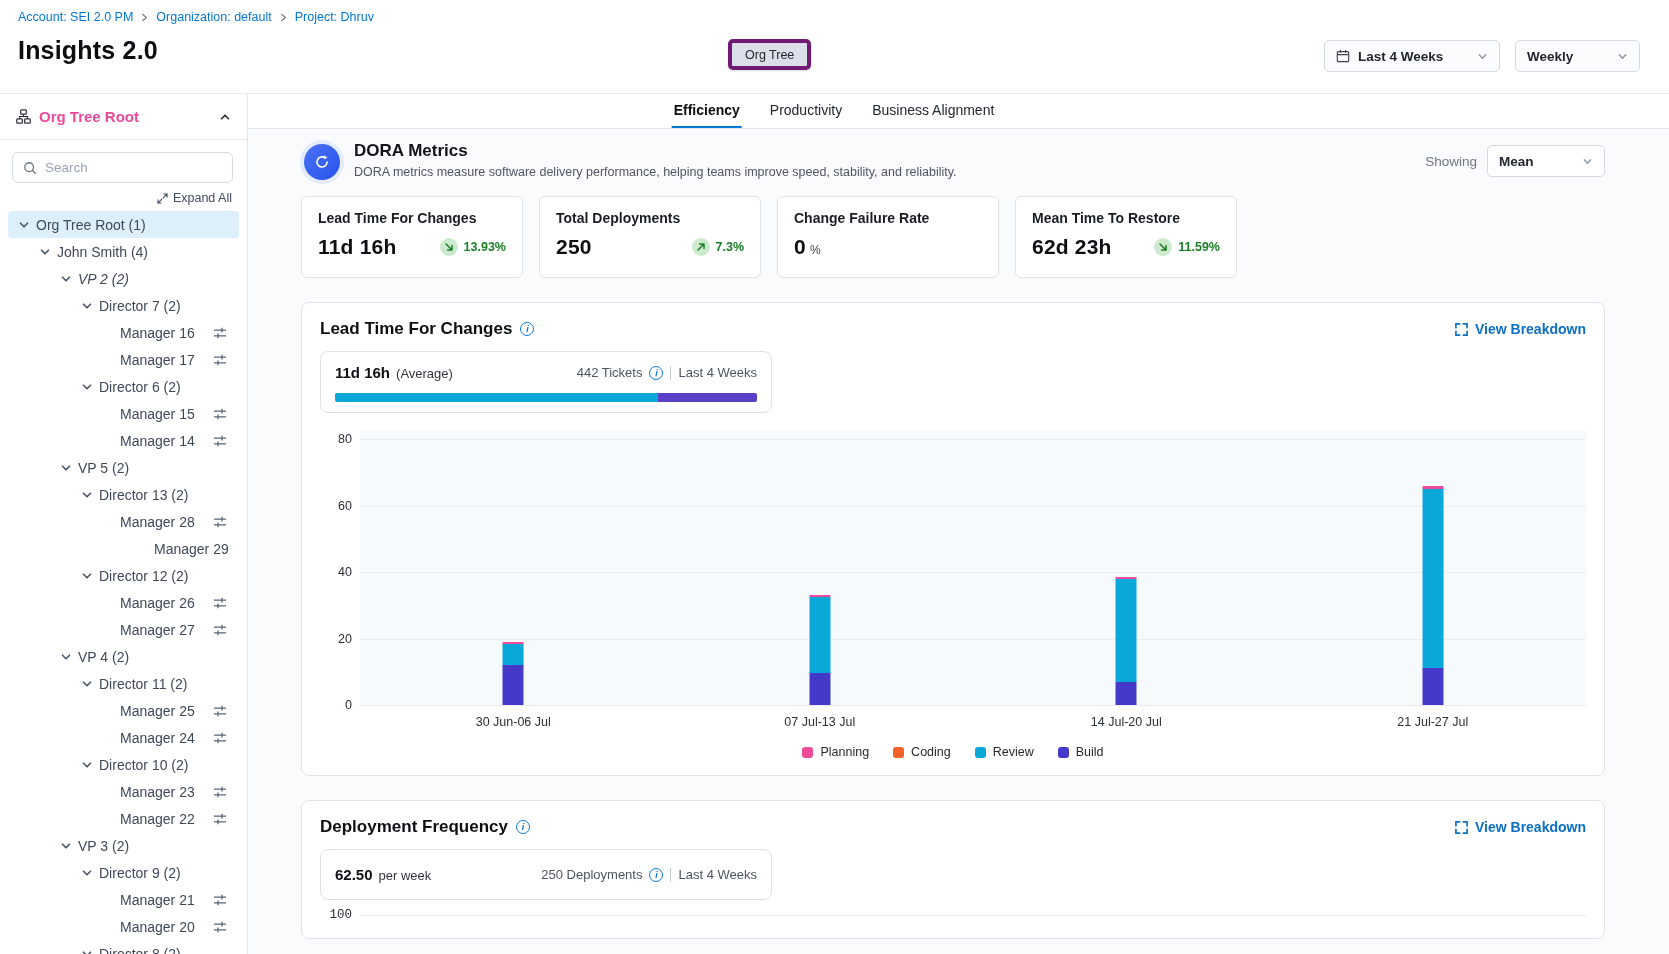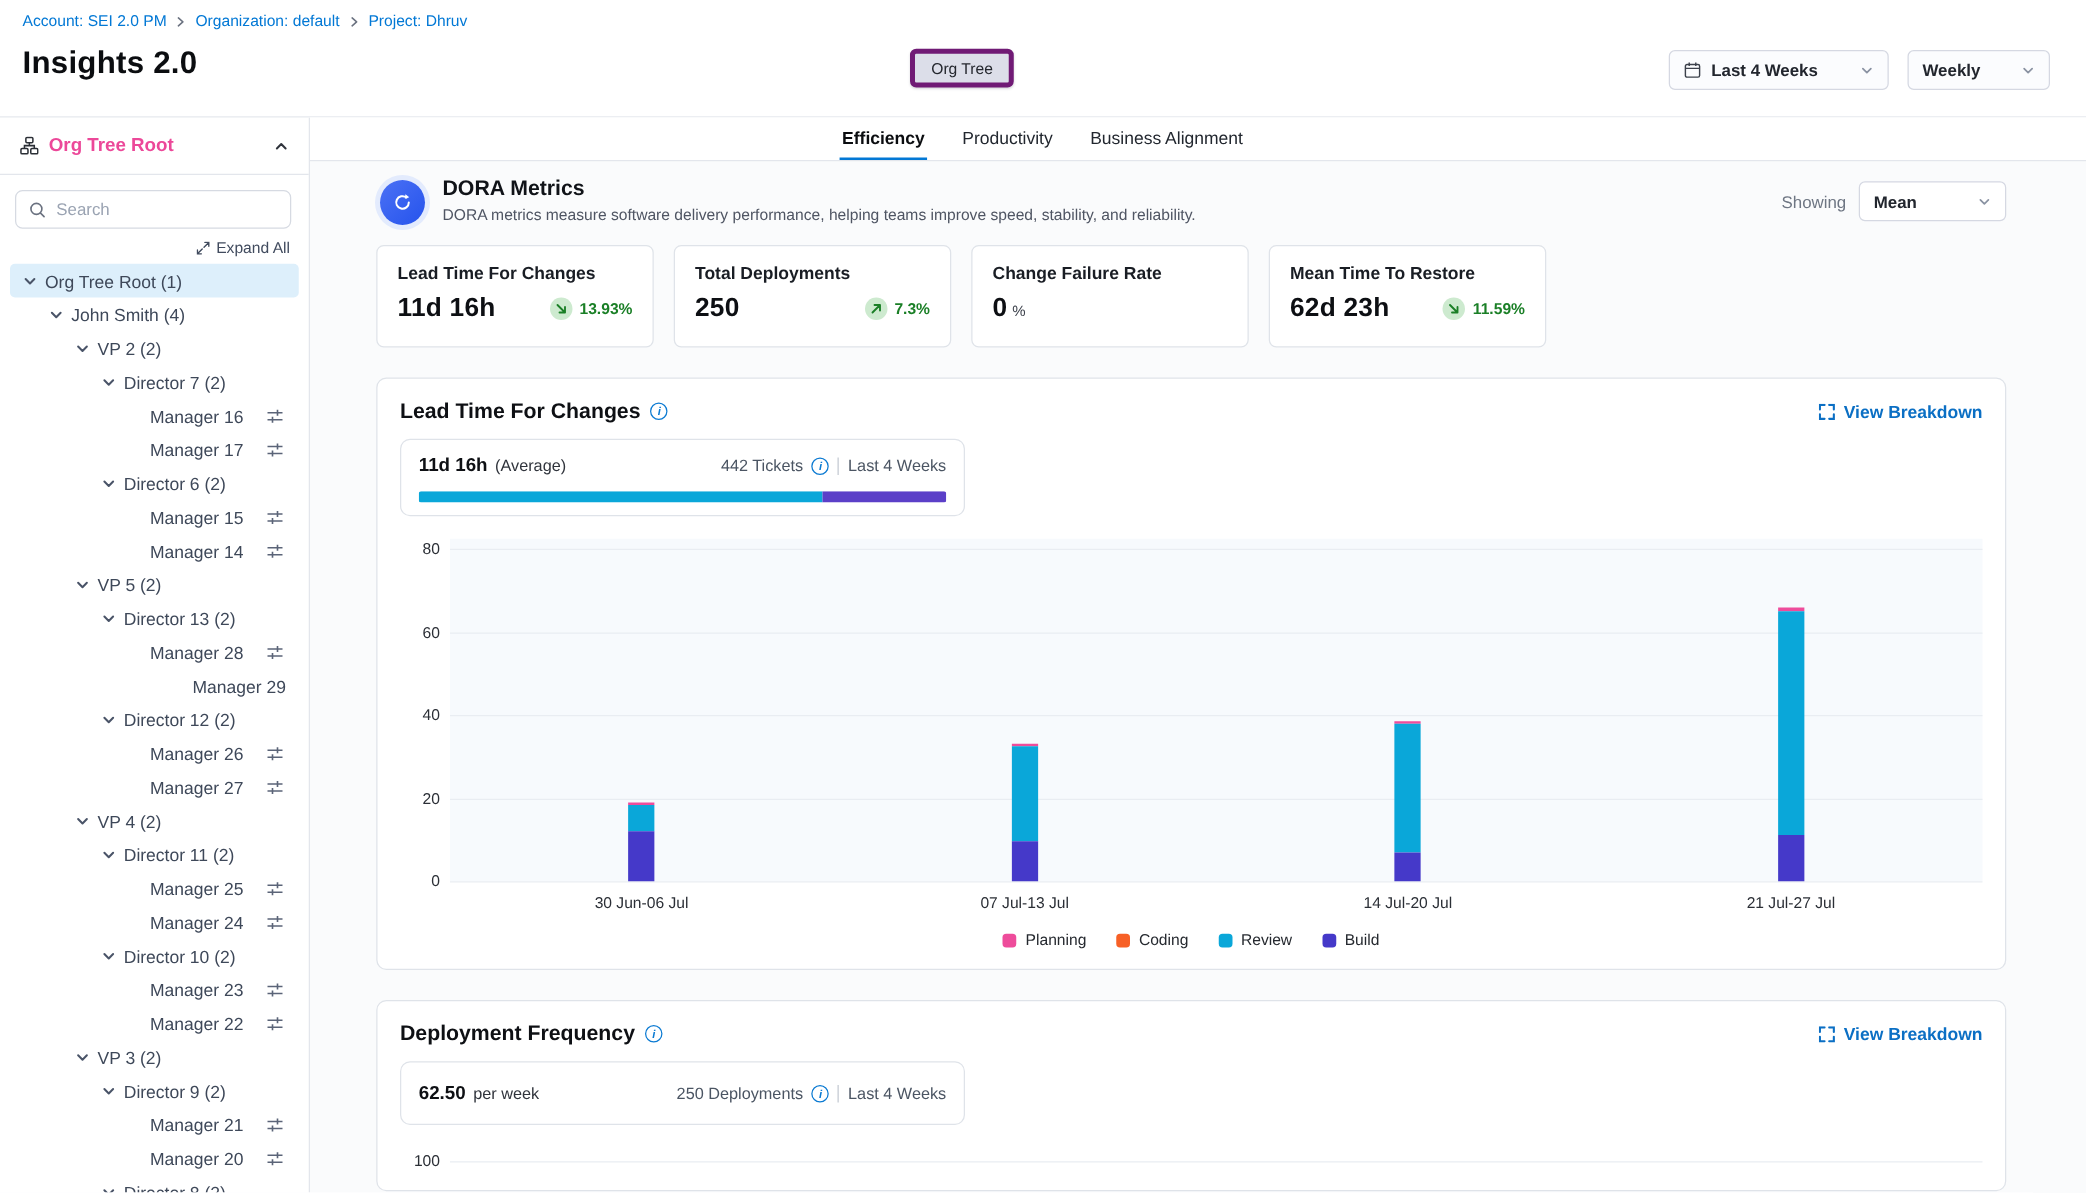--- a/index.html
+++ b/index.html
@@ -13,21 +13,21 @@
   .crumb-sep { color:#6b7280; font-size:11px; }
   .page-title { position:absolute; left:18px; top:36px; font-size:25px; font-weight:700; color:#0b0d10; letter-spacing:.2px; }
   .org-tree-btn { position:absolute; left:728px; top:39px; height:31px; padding:0 13px; display:flex; align-items:center;
     background:#dcdee9; border:4px solid #701a75; border-radius:5px; font-size:12.5px; color:#24272e;
     box-shadow:0 1px 2px rgba(40,41,61,.18); cursor:pointer; }
   .hdr-controls { position:absolute; right:29px; top:40px; display:flex; gap:15px; }
   .select { height:32px; display:flex; align-items:center; gap:8px; padding:0 11px; background:#fbfcfe;
     border:1px solid #d5d8e2; border-radius:5px; font-size:13.5px; font-weight:600; color:#22262e; cursor:pointer; }
   .select .chev-dn { color:#8b93a3; }
   .select.daterange { width:176px; }
-  .select.granularity { width:114px; justify-content:space-between; }
+  .select.granularity { width:125px; justify-content:space-between; }
 
   .layout { display:flex; height:860px; }
 
   
   .sidebar { width:248px; border-right:1px solid #e3e6ec; background:#fff; display:flex; flex-direction:column; }
   .sb-header { height:46px; display:flex; align-items:center; gap:8px; padding:0 16px; border-bottom:1px solid #e3e6ec; }
   .sb-title { font-size:15px; font-weight:700; color:#ec4899; flex:1; }
   .search-box { margin:12px 14px 0 12px; height:31px; border:1px solid #d6dae2; border-radius:6px; background:#fff;
     display:flex; align-items:center; gap:8px; padding:0 10px; }
   .search-box input { border:none; outline:none; flex:1; font-size:13.5px; color:#30343c; font-family:inherit; background:transparent; }
@@ -101,21 +101,21 @@
   .bar-cell { flex:1; position:relative; }
   .bar { position:absolute; bottom:0; left:50%; transform:translateX(-50%); width:21px; height:100%;
     display:flex; flex-direction:column-reverse; justify-content:flex-start; cursor:pointer; }
   .bar .seg { width:100%; }
   .x-axis { display:flex; margin-top:10px; margin-left:40px; }
   .xlabel { flex:1; text-align:center; font-size:12.5px; color:#2b2f36; }
   .legend { display:flex; justify-content:center; gap:24px; margin-top:16px; }
   .legend-item { display:flex; align-items:center; gap:7px; font-size:12.5px; color:#25292f; cursor:pointer; }
   .swatch { width:11px; height:11px; border-radius:3px; display:inline-block; }
 
-  .mini-axis { display:flex; align-items:center; margin-top:22px; }
+  .mini-axis { display:flex; align-items:center; margin-top:8px;font-family:Liberation Mono, monospace; }
   .mini-tick { width:40px; padding-right:8px; text-align:right; font-size:12.5px; color:#2b2f36; }
   .mini-line { flex:1; height:1px; background:#e9edf2; }
 </style>
 </head>
 <body>
 
 <div class="top-header">
   <div class="breadcrumb">
     <span class="crumb">Account: SEI 2.0 PM</span>
     <svg class="crumb-sep" width="9" height="9" viewBox="0 0 10 10">
@@ -185,21 +185,21 @@
             <path d="M2.5 4.2 6 7.8 9.5 4.2" fill="none" stroke="currentColor" stroke-width="1.6" stroke-linecap="round" stroke-linejoin="round"></path>
           </svg>
           <span>Org Tree Root (1)</span>
         </div>
         <div class="tree-row" style="padding-left: 31px;">
           <svg class="chev" width="12" height="12" viewBox="0 0 12 12">
             <path d="M2.5 4.2 6 7.8 9.5 4.2" fill="none" stroke="currentColor" stroke-width="1.6" stroke-linecap="round" stroke-linejoin="round"></path>
           </svg>
           <span>John Smith (4)</span>
         </div>
-        <div class="tree-row" style="padding-left: 52px;">
+        <div class="tree-row" style="padding-left: 52px; font-style: italic;">
           <svg class="chev" width="12" height="12" viewBox="0 0 12 12">
             <path d="M2.5 4.2 6 7.8 9.5 4.2" fill="none" stroke="currentColor" stroke-width="1.6" stroke-linecap="round" stroke-linejoin="round"></path>
           </svg>
           <span>VP 2 (2)</span>
         </div>
         <div class="tree-row" style="padding-left: 73px;">
           <svg class="chev" width="12" height="12" viewBox="0 0 12 12">
             <path d="M2.5 4.2 6 7.8 9.5 4.2" fill="none" stroke="currentColor" stroke-width="1.6" stroke-linecap="round" stroke-linejoin="round"></path>
           </svg>
           <span>Director 7 (2)</span>

